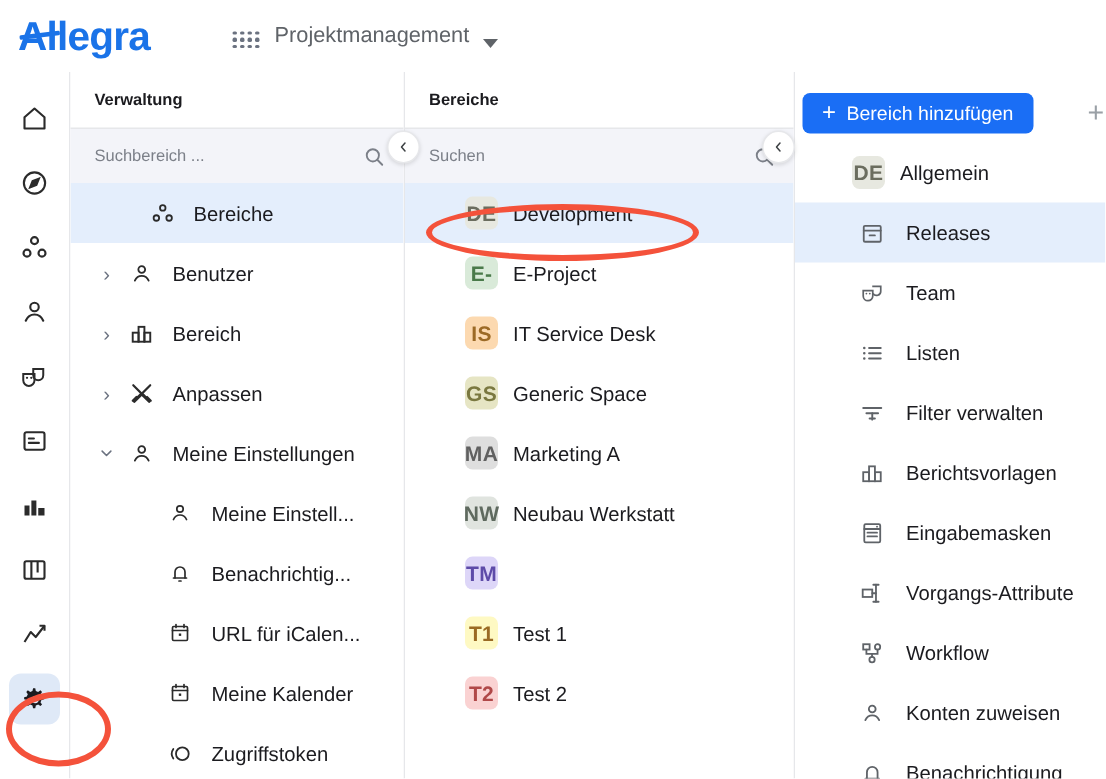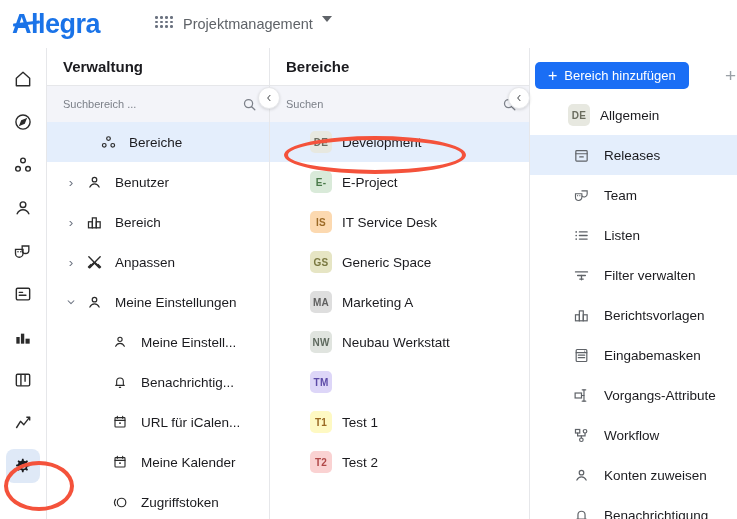--- a/index.html
+++ b/index.html
@@ -24,21 +24,21 @@
     font-size: 27px; font-weight: 700; letter-spacing: -0.5px;
     color: #1a73e8;
     line-height: 1;
   }
   .logo .strike {
     position: absolute; left: 1px; top: 11px; width: 27px; height: 3px;
     background: #1a73e8;
     transform: rotate(-7deg);
     border-radius: 1px;
   }
-  .app-switcher { display: flex; align-items: flex-start; margin-left: 55px; cursor: pointer; }
+  .app-switcher { display: flex; align-items: flex-end; margin-left: 55px; cursor: pointer; }
   .grid-icon { display: grid; grid-template-columns: repeat(4, 3px); gap: 2px; margin-right: 10px; }
   .grid-icon i { width: 2.5px; height: 2.5px; background: #6b7280; border-radius: 50%; display: block; }
   .app-switcher-label { font-size: 14.5px; color: #5f6368; }
   .caret-down {
     width: 0; height: 0; margin-left: 9px;
     border-left: 5px solid transparent; border-right: 5px solid transparent;
     border-top: 6px solid #5f6368;
   }
 
   
@@ -53,21 +53,21 @@
     display: flex; align-items: center; justify-content: center;
     border-radius: 8px; cursor: pointer; position: relative;
   }
   .rail-item.active { background: #dfe9f7; }
   .rail-item svg { display: block; }
 
   
   .panel { position: absolute; top: 48px; background: #ffffff; }
   .panel-header {
     height: 38px; display: flex; align-items: center;
-    padding-left: 16px; font-size: 15px; font-weight: 700; color: #1b1b1f;
+    padding-left: 16px; font-size: 11px; font-weight: 700; color: #1b1b1f;
     border-bottom: 1px solid #e6e7ea;
   }
   .panel-search {
     height: 36px; background: #f3f4f9;
     display: flex; align-items: center; padding: 0 12px 0 16px;
   }
   .panel-search input {
     flex: 1; border: none; outline: none; background: transparent;
     font-family: "Liberation Sans", sans-serif; font-size: 11px; color: #5f6368;
   }
@@ -91,21 +91,21 @@
   .c1 .row.lvl0-noarrow { padding-left: 48px; }
   .c1 .row.child { padding-left: 60px; }
   .c1 .row .rlabel { margin-left: 8px; }
 
   
   .c2 .row { padding-left: 40px; }
   .c2 .row .rlabel { margin-left: 10px; }
   .badge {
     width: 22px; height: 22px; border-radius: 5px;
     display: flex; align-items: center; justify-content: center;
-    font-size: 10px; font-weight: 700; letter-spacing: 0.2px;
+    font-size: 14px; font-weight: 700; letter-spacing: 0.2px;
     flex: 0 0 22px;
   }
 
   
   .c3 .row { padding-left: 38px; }
   .c3 .row .rlabel { margin-left: 10px; }
 
   .collapse-btn {
     position: absolute; width: 22px; height: 22px; border-radius: 50%;
     background: #ffffff; border: 1px solid #e6e7ea;

